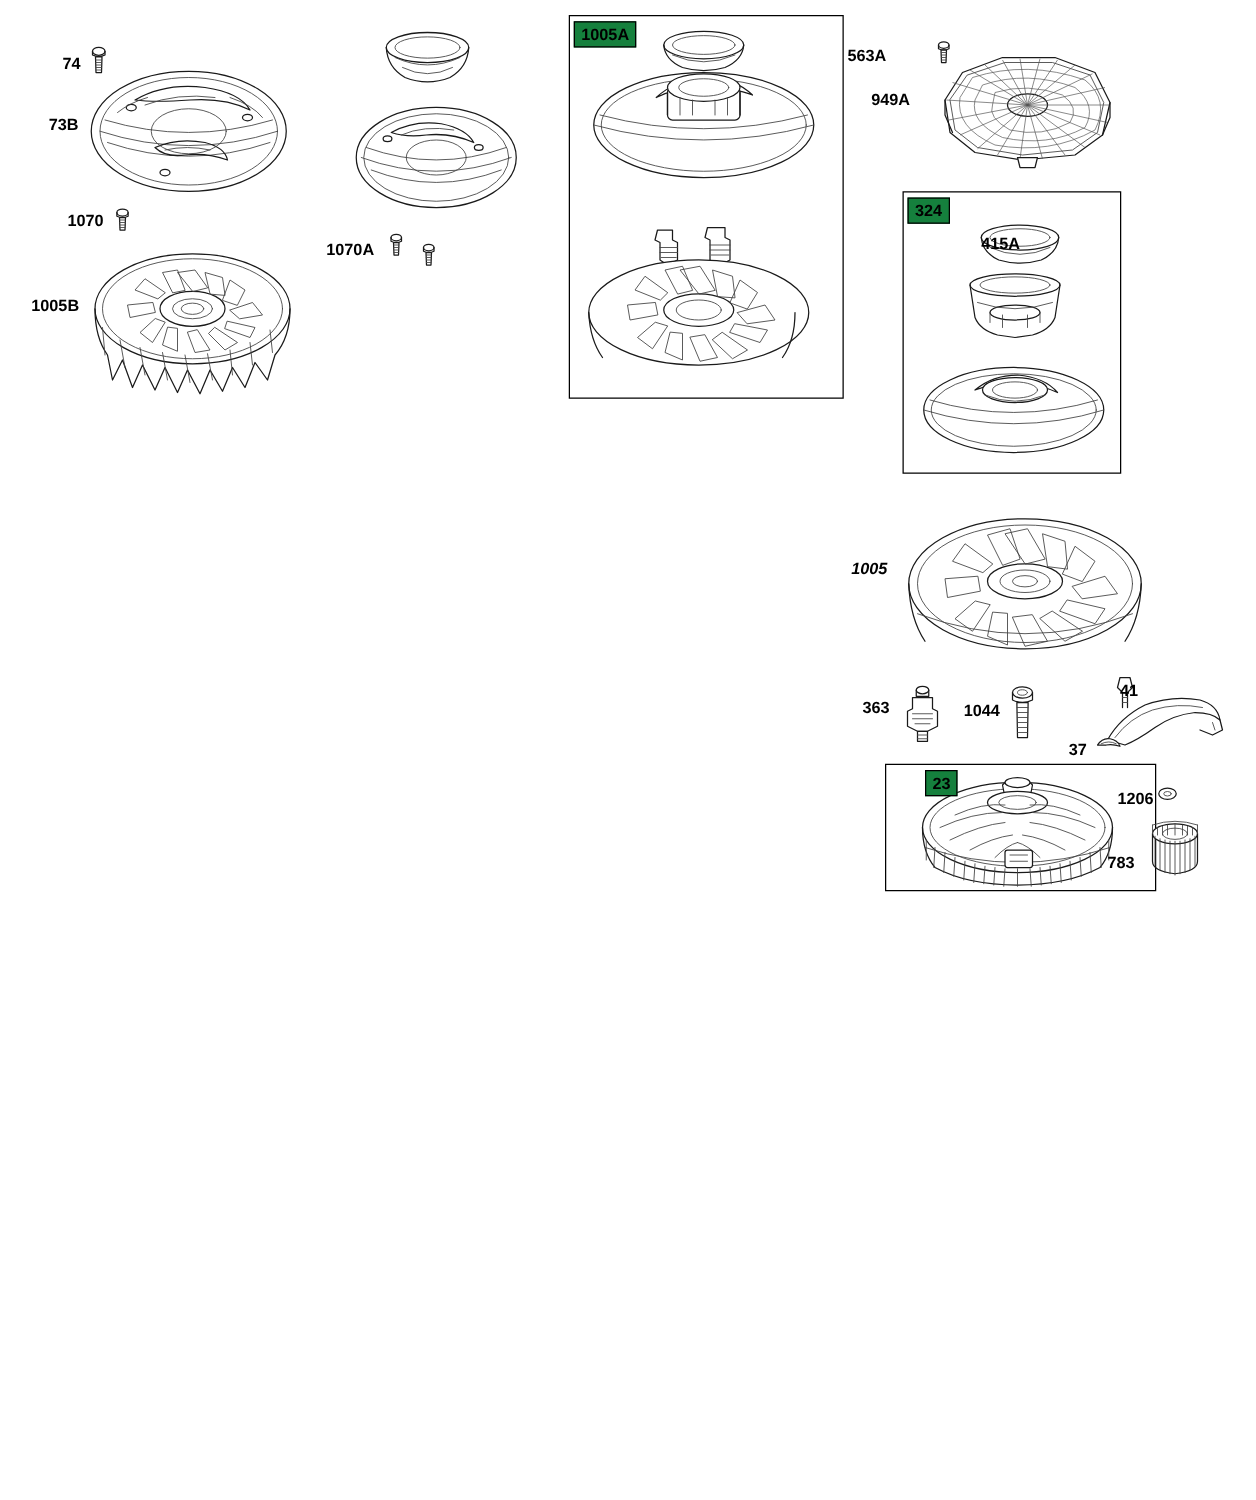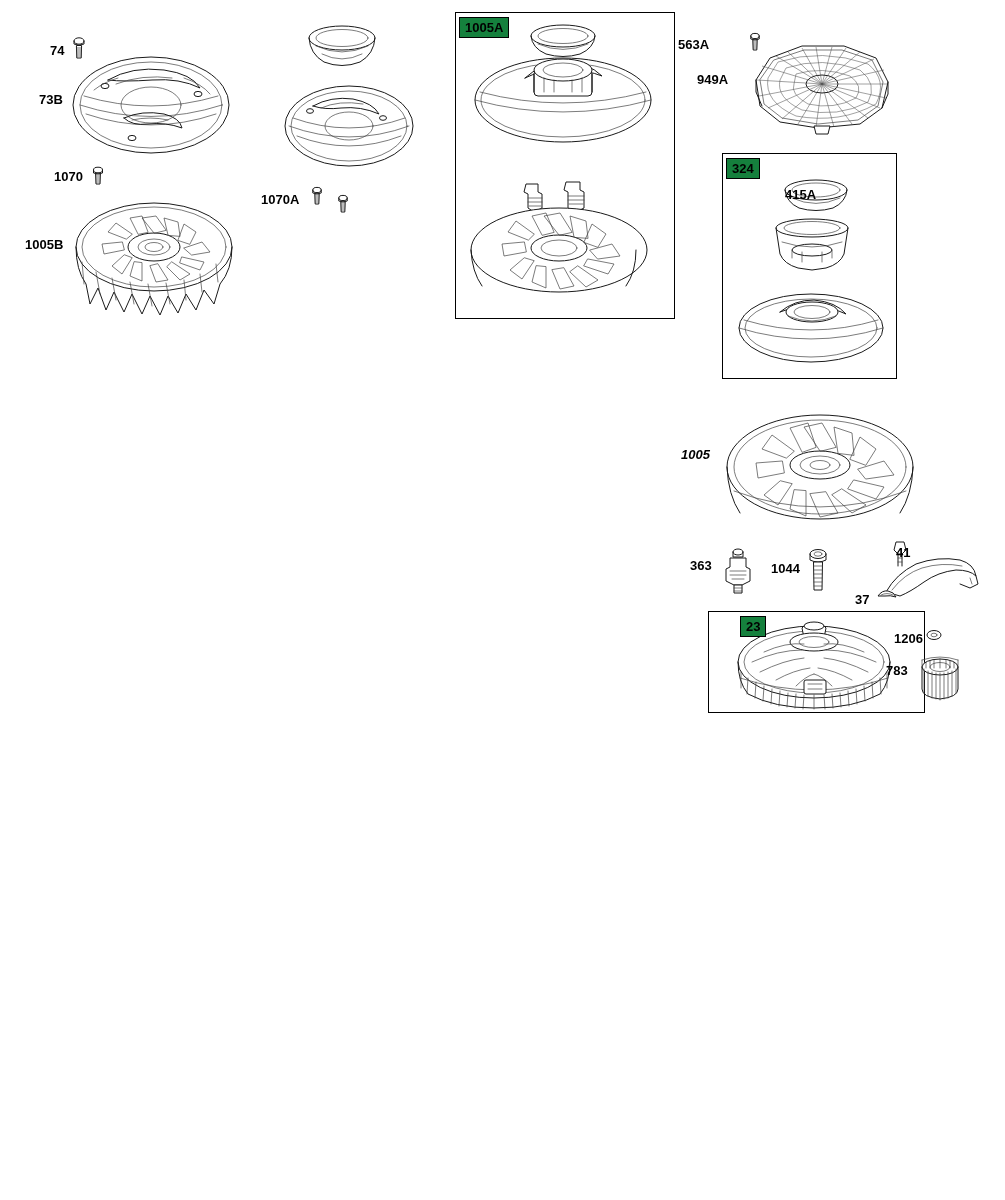--- a/index.html
+++ b/index.html
@@ -432,15 +432,15 @@
   <div class="callout" style="left:697px; top:73px;">949A</div>
   <div class="boxed-callout" style="left:726px; top:158px;">324</div>
   <div class="callout" style="left:765px; top:188px;margin-left:20px;">415A</div>
   <div class="callout" style="left:681px; top:448px;font-style:italic;">1005</div>
   <div class="callout" style="left:690px; top:559px;">363</div>
   <div class="callout" style="left:771px; top:562px;">1044</div>
   <div class="callout" style="left:896px; top:546px;">41</div>
   <div class="callout" style="left:855px; top:593px;">37</div>
   <div class="boxed-callout" style="left:712px; top:616px;margin-left:28px;">23</div>
   <div class="callout" style="left:894px; top:632px;">1206</div>
-  <div class="callout" style="left:886px; top:664px;text-align:right;">783</div>
+  <div class="callout" style="left:886px; top:683px;text-align:right;">783</div>
 
 </div>
 
 </body></html>

